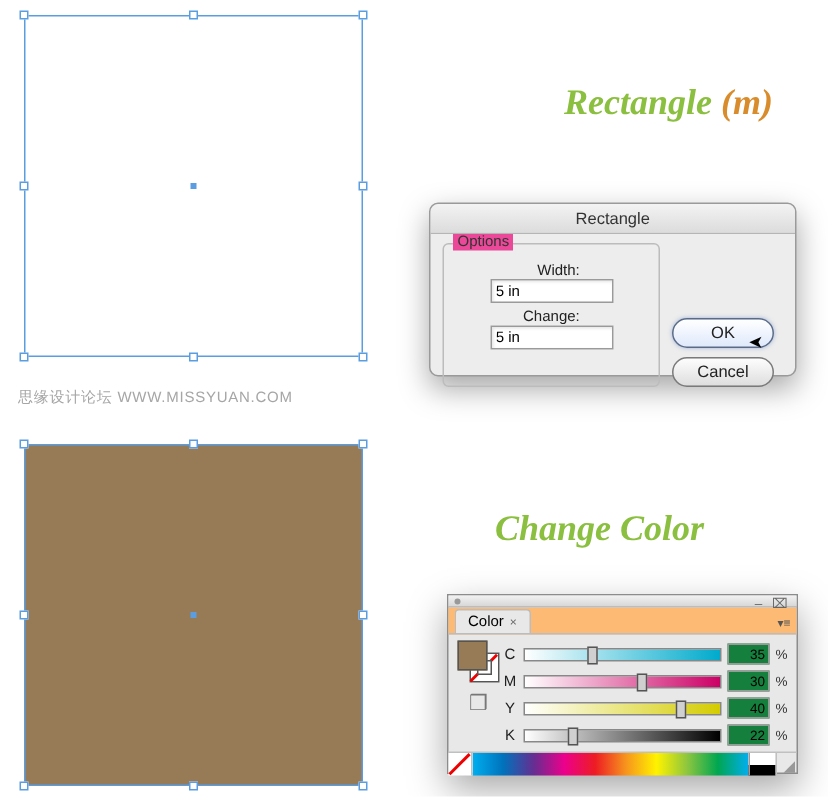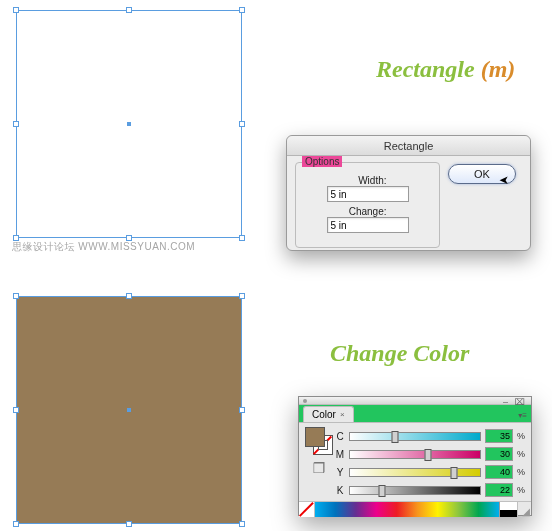--- a/index.html
+++ b/index.html
@@ -30,21 +30,21 @@
   .h-mr { top: calc(50% - 3px); right: -4px; }
   .h-bl { bottom: -4px; left: -4px; }
   .h-bm { bottom: -4px; left: calc(50% - 3px); }
   .h-br { bottom: -4px; right: -4px; }
   .center-dot {
     position: absolute; top: calc(50% - 2px); left: calc(50% - 2px);
     width: 4px; height: 4px; background: #5a9de0;
   }
 
   .watermark {
-    position: absolute; top: 240px; left: 12px;
+    position: absolute; top: 258px; left: 12px;
     font-size: 10px; color: #a6a6a6; letter-spacing: 0.5px;
   }
 
   
   .heading {
     position: absolute;
     font-family: Georgia, 'Times New Roman', serif;
     font-style: italic;
     font-weight: bold;
     font-size: 24px;
@@ -94,20 +94,21 @@
     border: 1px solid #7a7a7a; border-radius: 10px;
     background: linear-gradient(#fdfdfd,#dedede);
     font-size: 11px; color: #222;
     display: flex; align-items: center; justify-content: center;
     cursor: pointer; position: relative;
   }
   .mac-btn.primary {
     background: linear-gradient(#ffffff,#dfe9fb);
     border-color: #5a6b8a;
     box-shadow: 0 0 3px rgba(80,120,200,0.5);
+    margin-top: 48px;
   }
   .cursor-arrow {
     position: absolute; top: 8px; right: 6px;
     font-size: 12px; color: #000; pointer-events: none;
     transform: scaleX(-1);
   }
 
   
   .color-panel {
     position: absolute; top: 396px; left: 298px;
@@ -120,21 +121,21 @@
   .panel-top {
     height: 8px; background: linear-gradient(#f2f2f2,#d8d8d8);
     border-bottom: 1px solid #bcbcbc; position: relative;
   }
   .top-dot { position:absolute; top:2px; left:4px; width:4px; height:4px; background:#999; border-radius:50%; }
   .top-minmax { position:absolute; top:0; right:4px; font-size:9px; color:#666; letter-spacing:2px; }
 
   .panel-tabs {
     height: 18px; display: flex; align-items: flex-end;
     border-bottom: 1px solid #bcbcbc; padding-left: 4px; gap: 2px;
-    background: #22c55e;
+    background: #fdba74;
   }
   .tab {
     height: 16px; padding: 0 8px; font-size: 10px;
     background: #e8e8e8; border: 1px solid #bcbcbc; border-bottom: none;
     border-radius: 3px 3px 0 0; display:flex; align-items:center;
   }
   .tab-close { margin-left: 4px; font-size: 8px; color: #666; }
   .tabs-menu { margin-left: auto; margin-right: 4px; font-size: 8px; color: #555; padding-bottom: 2px; }
 
   .panel-body { display: flex; padding: 4px 6px 4px 4px; }
@@ -154,21 +155,21 @@
   }
   .track-c { background: linear-gradient(90deg,#fff,#00aacc); }
   .track-m { background: linear-gradient(90deg,#fff,#cc0066); }
   .track-y { background: linear-gradient(90deg,#fff,#d4cc00); }
   .track-k { background: linear-gradient(90deg,#fff,#000); }
   .thumb {
     position: absolute; top: -2px; width: 7px; height: 12px;
     background: #d0d0d0; border: 1px solid #555; transform: translateX(-50%);
   }
   .val-box {
-    width: 28px; height: 14px; border:1px solid #999; background:#22c55e;
+    width: 28px; height: 14px; border:1px solid #999; background:#15803d;
     font-size:9px; text-align:right; padding:0 2px; line-height:12px;
   }
   .pct { font-size: 9px; color:#333; }
 
   .panel-bottom {
     height: 16px; border-top: 1px solid #c0c0c0;
     display: flex; align-items: stretch;
   }
   .none-box {
     width: 16px; border-right:1px solid #c0c0c0; position:relative; background:#fff;
@@ -222,20 +223,23 @@
       <div class="field-row">
         <span class="field-label">Change:</span>
         <input class="field-input" value="5 in" style="">
       </div>
     </div>
     <div class="dialog-buttons">
       <div class="mac-btn primary">
         <span>OK</span>
         <span class="cursor-arrow">➤</span>
       </div>
+      <div class="mac-btn">
+        <span>Cancel</span>
+      </div>
     </div>
   </div>
 </div>
 
 <div class="canvas-rect bottom">
   <div class="handle h-tl"></div>
   <div class="handle h-tm"></div>
   <div class="handle h-tr"></div>
   <div class="handle h-ml"></div>
   <div class="handle h-mr"></div>

